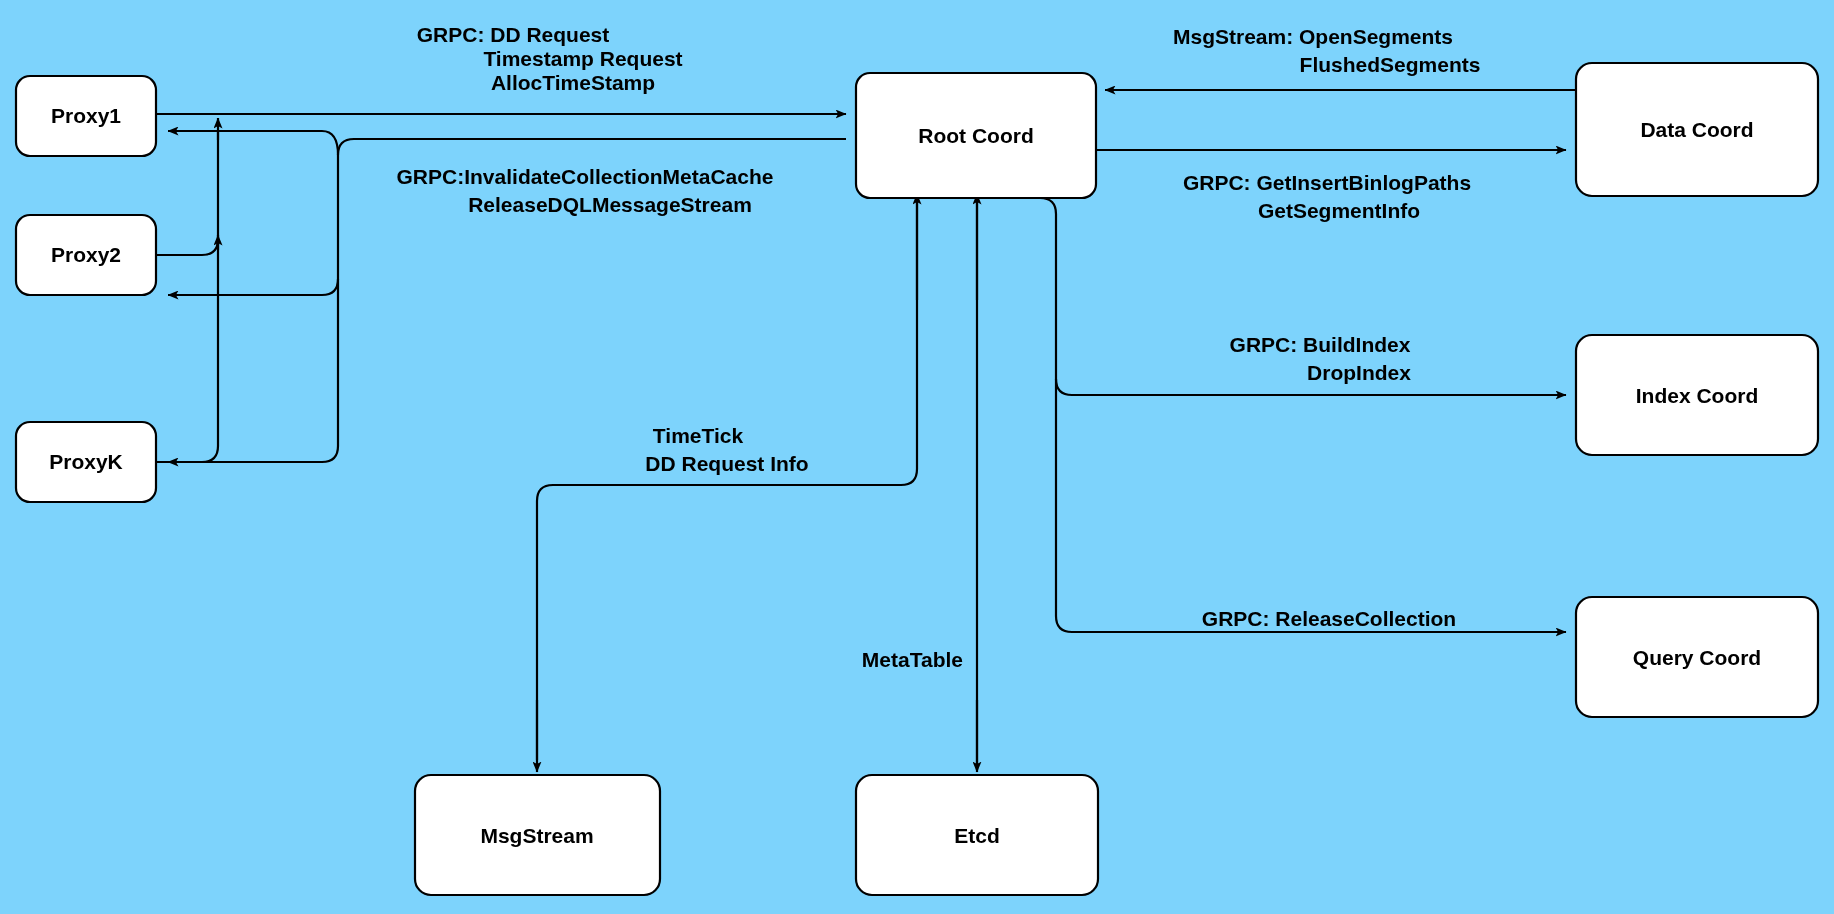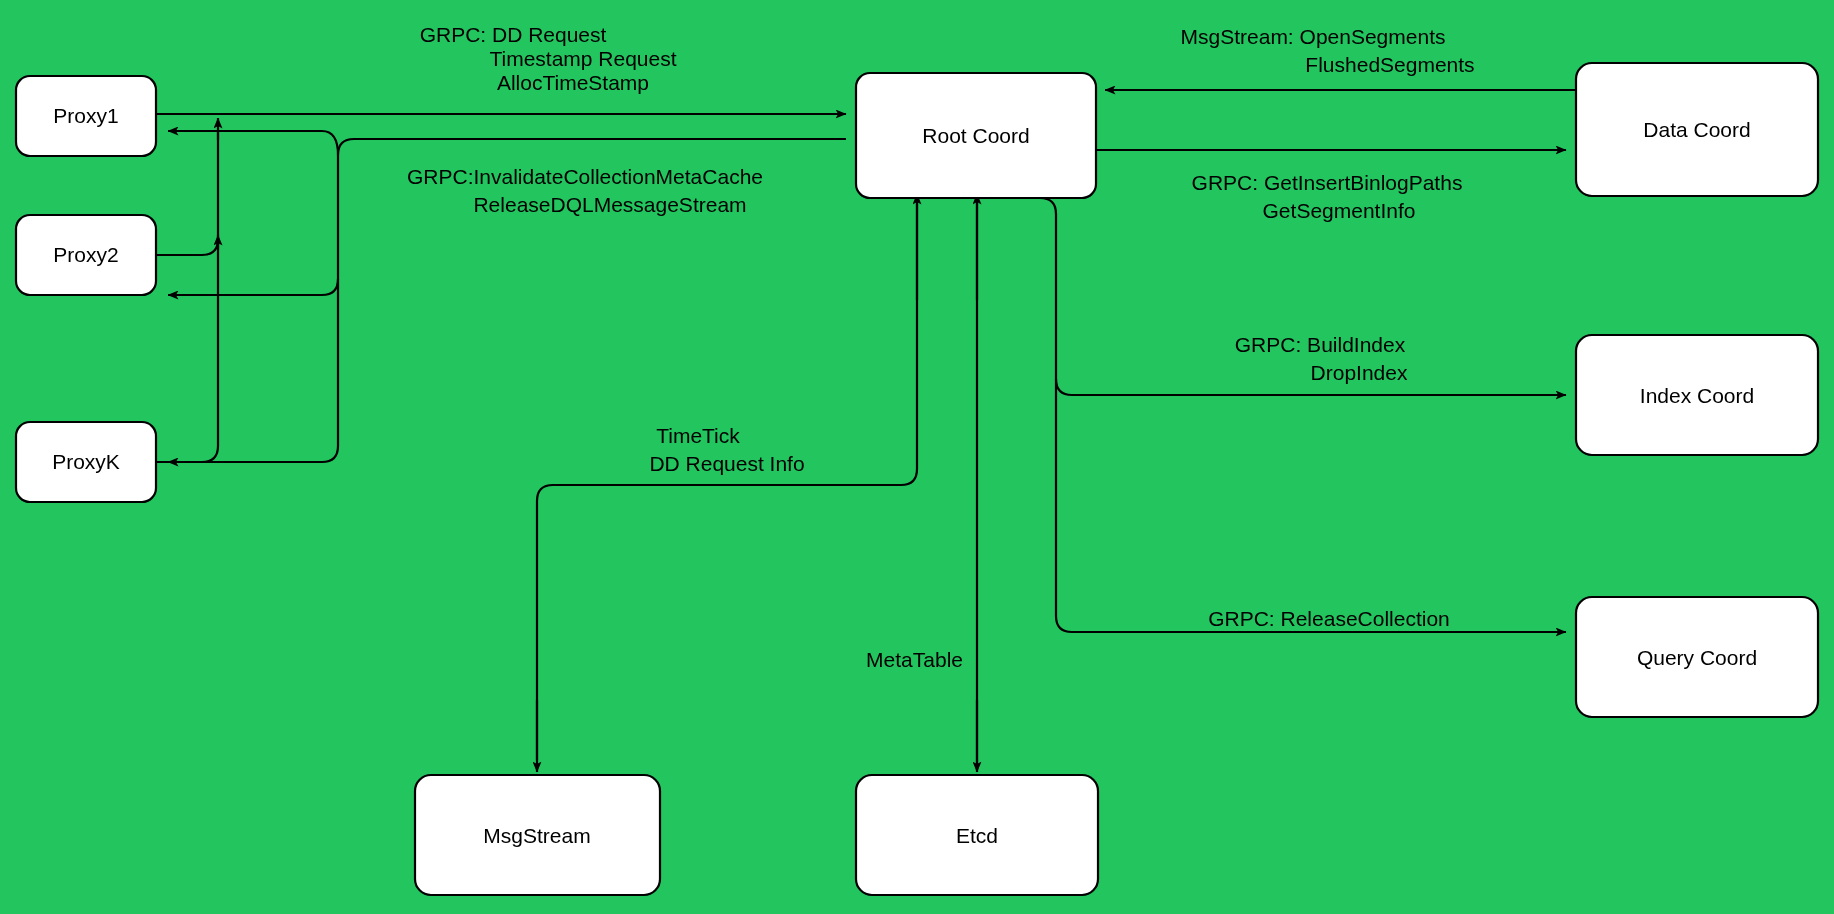--- a/index.html
+++ b/index.html
@@ -7,22 +7,23 @@
     padding: 0;
     background: #ffffff;
   }
   body {
     font-family: "Liberation Sans", sans-serif;
   }
   #diagram-root {
     position: relative;
     width: 1834px;
     height: 914px;
-    background: #22c55e;
+    background: #7dd3fc;
     overflow: hidden;
+    font-weight: bold;
   }
   svg#diagram-svg {
     position: absolute;
     top: 0;
     left: 0;
     width: 1834px;
     height: 914px;
   }
   .node-rect {
     fill: #ffffff;

